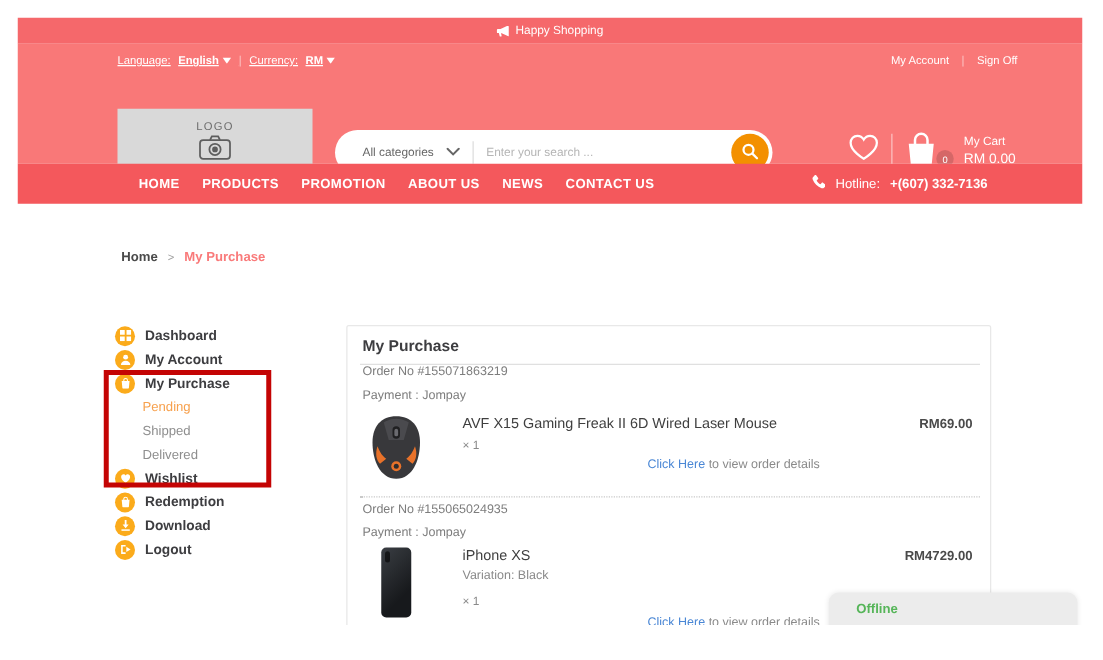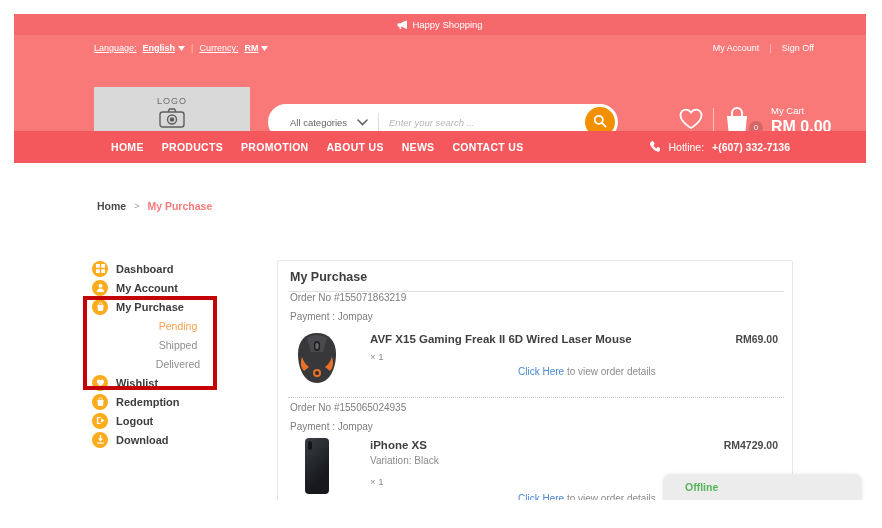--- a/index.html
+++ b/index.html
@@ -23,67 +23,67 @@
 
   .logo-box { position:absolute; left:80px; top:52px; width:156px; height:63px; background:#d9d9d9;
     display:flex; flex-direction:column; align-items:center; justify-content:center; gap:2px;
     color:#6e6e6e; font-size:9px; }
   .logo-box .t1 { letter-spacing:1px; }
 
   .search { position:absolute; left:254px; top:69px; width:350px; height:36px; background:#fff;
     border-radius:18px; display:flex; align-items:center; }
   .search .cats { display:flex; align-items:flex-start; gap:10px; padding-left:22px; color:#666; font-size:9.5px; white-space:nowrap; }
   .search .vline { width:1px; height:18px; background:#ddd; margin:0 10px; }
-  .search input { border:none; outline:none; flex:1; font-size:9.5px; color:#555; background:transparent; font-family:"Liberation Sans",sans-serif;font-style:italic; }
+  .search input { border:none; outline:none; flex:1; font-size:9.5px; color:#555; background:transparent; font-family:"Liberation Sans",sans-serif; }
   .search input::placeholder { color:#b5b5b5; }
   .search .btn { position:absolute; right:3px; top:3px; width:30px; height:30px; border-radius:50%;
     background:#f39000; border:none; display:flex; align-items:center; justify-content:center; cursor:pointer; }
 
   .hdr-right { position:absolute; left:664px; top:70px; display:flex; align-items:center; }
   .hdr-right .vline { width:1px; height:26px; background:rgba(255,255,255,.55); margin:0 9px; }
   .bag-wrap { position:relative; width:34px; height:30px; }
   .badge { position:absolute; right:-6px; bottom:1px; width:14px; height:14px; border-radius:50%;
     background:rgba(0,0,0,.14); color:#fff; font-size:7.5px; display:flex; align-items:center; justify-content:center; }
   .mycart { margin-left:14px; color:#fff; }
   .mycart .l1 { font-size:9.5px; }
-  .mycart .l2 { font-size:16px; font-weight:700; margin-top:2px; }
+  .mycart .l2 { font-size:11px; font-weight:400; margin-top:2px; }
 
   
   .nav { position:absolute; left:0; top:117px; width:852px; height:32px; background:#f4585c;
     display:flex; align-items:center; }
   .nav-items { display:flex; gap:18px; margin-left:97px; }
   .nav-items a { color:#fff; font-size:10.5px; font-weight:700; letter-spacing:.3px; text-decoration:none; cursor:pointer; }
   .hotline { position:absolute; right:76px; top:0; height:32px; display:flex; align-items:center; gap:8px; color:#fff; font-size:10.5px;text-align:center; }
   .hotline .num { font-weight:700; }
 
   
   .breadcrumb { position:absolute; left:83px; top:186px; display:flex; align-items:center; gap:8px; font-size:10.5px; }
   .breadcrumb .home { color:#4a4a4a; font-weight:600; cursor:pointer; }
   .breadcrumb .sep { color:#999; font-size:9px; }
   .breadcrumb .cur { color:#f97a7a; font-weight:600; }
 
   
   .sidebar { position:absolute; left:78px; top:245px; width:150px; }
   .srow { height:19px; display:flex; align-items:center; gap:8px; cursor:pointer; }
   .srow .slabel { font-size:11px; font-weight:700; color:#3d3d40; }
-  .srow.sub { padding-left:22px;justify-content:center; }
+  .srow.sub { padding-left:22px; }
   .srow.sub .slabel { font-size:10.5px; font-weight:500; color:#8e8e8e; }
   .srow.sub.active .slabel { color:#f7a14e; }
   .sicon { width:16px; height:16px; border-radius:50%; background:#fbab1b; display:flex; align-items:center; justify-content:center; flex:none; }
   .redbox { position:absolute; left:69px; top:282px; width:134px; height:94px; border:4px solid #c40404; pointer-events:none; }
 
   
   .card { position:absolute; left:263px; top:246px; width:516px; height:400px; background:#fff;
     border:1px solid #e8e8e8; border-radius:2px; }
   .card .title { position:absolute; left:12px; top:9px; font-size:12.5px; font-weight:700; color:#3d3d40; }
   .card .hline { position:absolute; left:10px; top:30px; width:496px; height:1px; background:#e0e0e0; }
   .meta { position:absolute; left:12px; font-size:10px; color:#7d7d7d; }
   .dotline { position:absolute; left:10px; top:136px; width:496px; border-top:1px dotted #c9c9c9; }
   .pimg { position:absolute; left:10px; width:58px; height:58px; display:flex; align-items:center; justify-content:center; }
-  .pname { position:absolute; left:92px; font-size:11.5px; font-weight:700; color:#3f3f3f; }
+  .pname { position:absolute; left:92px; font-size:11.5px; font-weight:400; color:#3f3f3f; }
   .pvar { position:absolute; left:92px; font-size:10px; color:#8a8a8a; }
   .pqty { position:absolute; left:92px; font-size:9.5px; color:#8a8a8a; }
   .pprice { position:absolute; right:14px; font-size:10.5px; font-weight:600; color:#4a4a4a; }
   .plink { position:absolute; left:240px; font-size:10px; color:#8a8a8a; }
   .plink a { color:#4a87d5; cursor:pointer; text-decoration:none; }
   .phone-img { width:24px; height:56px; border-radius:4px; background:linear-gradient(135deg,#3a3e43 0%,#17191c 70%);
     position:relative; }
   .phone-img::after { content:""; position:absolute; left:3px; top:3px; width:4px; height:9px; border-radius:2px; background:#000; opacity:.6; }
 
   
@@ -254,34 +254,34 @@
             <svg width="9" height="9" viewBox="0 0 10 10">
               <path fill="#fff" d="M1.5 3.2h7L7.9 9.3a.8.8 0 0 1-.8.7H2.9a.8.8 0 0 1-.8-.7z"></path>
               <path fill="none" stroke="#fff" stroke-width=".9" d="M3.4 3.8V2.4a1.6 1.6 0 0 1 3.2 0v1.4"></path>
             </svg>
           </span>
         <span class="slabel">Redemption</span>
       </div>
       <div class="srow">
         <span class="sicon">
             <svg width="9" height="9" viewBox="0 0 10 10">
+              <path fill="#fff" d="M4.2 0h1.6v4h1.9L5 7.4 2.3 4h1.9z"></path>
+              <rect fill="#fff" x="1.3" y="8.3" width="7.4" height="1.3"></rect>
+            </svg>
+          </span>
+        <span class="slabel">Download</span>
+      </div>
+      <div class="srow">
+        <span class="sicon">
+            <svg width="9" height="9" viewBox="0 0 10 10">
               <path fill="#fff" d="M1 1h4v1.4H2.4v5.2H5V9H1z"></path>
               <path fill="#fff" d="M5.6 2.6 9.4 5 5.6 7.4z"></path>
             </svg>
           </span>
         <span class="slabel">Logout</span>
-      </div>
-      <div class="srow">
-        <span class="sicon">
-            <svg width="9" height="9" viewBox="0 0 10 10">
-              <path fill="#fff" d="M4.2 0h1.6v4h1.9L5 7.4 2.3 4h1.9z"></path>
-              <rect fill="#fff" x="1.3" y="8.3" width="7.4" height="1.3"></rect>
-            </svg>
-          </span>
-        <span class="slabel">Download</span>
       </div>
     </div>
 
     <div class="redbox"></div>
 
     <div class="card">
       <div class="title">My Purchase</div>
       <div class="hline"></div>
 
       <div class="meta" style="top:31px">Order No #155071863219</div>

